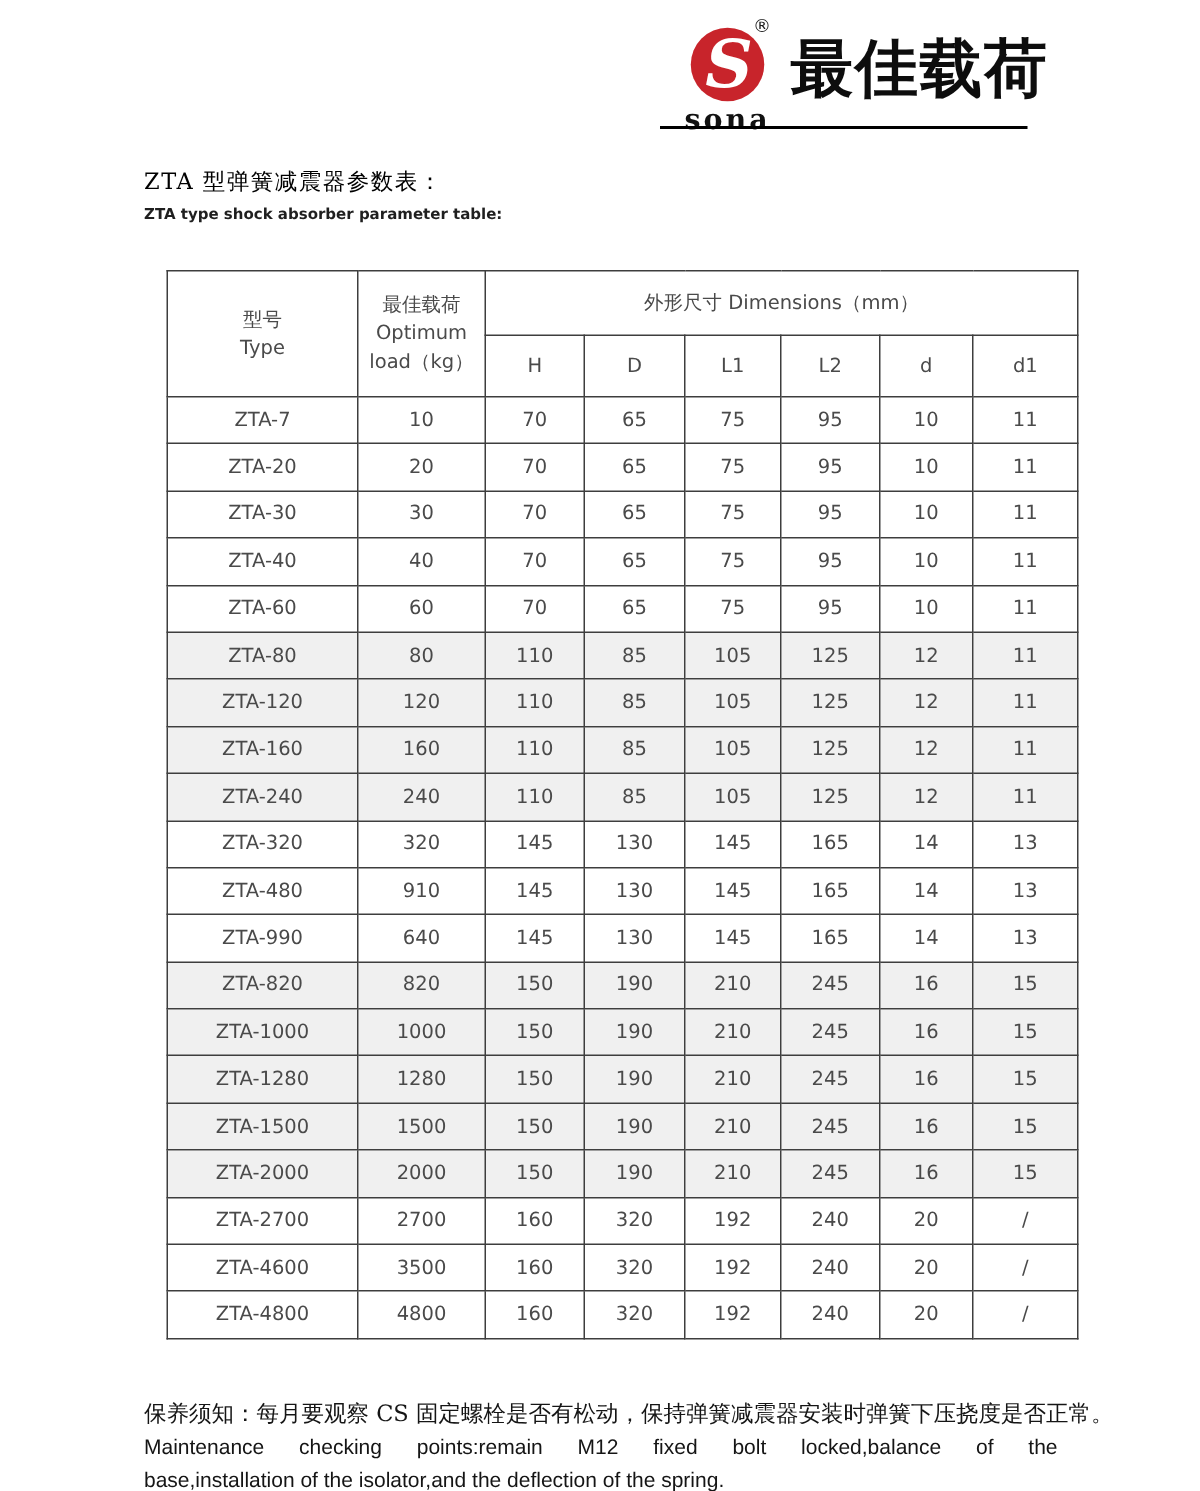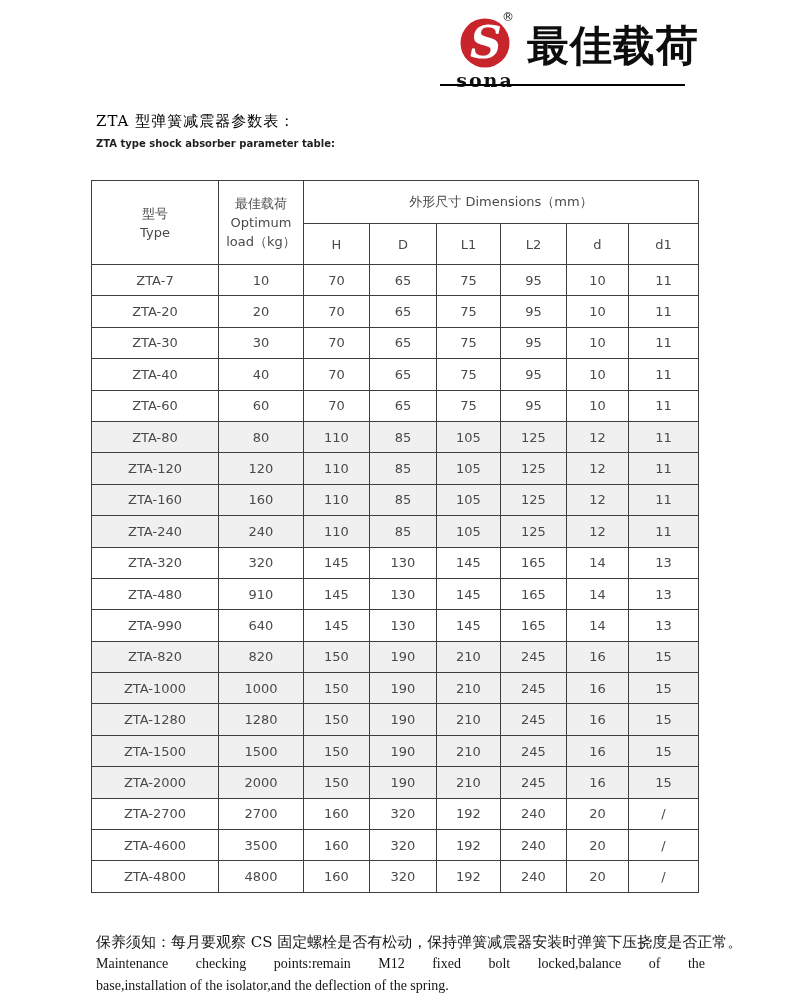--- a/index.html
+++ b/index.html
@@ -48,21 +48,21 @@
     font-family: "DejaVu Serif", serif;
     font-size: 15px; color: #000000; margin-bottom: 7px; letter-spacing: 1px;
   }
   .title-en {
     font-family: "DejaVu Sans", sans-serif;
     font-size: 10px; font-weight: bold; color: #1f1f1f;
   }
 
   
   .param-table {
-    position: absolute; left: 91px; top: 180px;
+    position: absolute; left: 111px; top: 180px;
     width: 607px; border-collapse: collapse; table-layout: fixed;
     font-size: 13px; color: #4a4a4a;
   }
   .param-table th, .param-table td {
     border: 1px solid #3e3e3e;
     text-align: center; vertical-align: middle;
     padding: 0; font-weight: normal;
     overflow: hidden;
   }
   .param-table thead tr.top-row th { height: 42px; }
@@ -73,21 +73,21 @@
   .hdr-cn { color: #4a4a4a; }
 
   
   .notes { position: absolute; left: 96px; top: 931px; width: 609px; }
   .note-cn {
     font-family: "DejaVu Serif", serif;
     font-size: 15px; color: #151515; line-height: 22px;
     text-align: justify; text-align-last: justify; white-space: nowrap;
   }
   .note-en {
-    font-family: Liberation Serif, serif;
+    font-family: Liberation Sans, sans-serif;
     font-size: 14px; color: #151515; line-height: 22px;
   }
   .note-en.spread { text-align: justify; text-align-last: justify; }
 </style>
 </head>
 <body>
 
 <header class="brand-header">
   <div class="logo-block">
     <span class="logo-circle-wrap">

